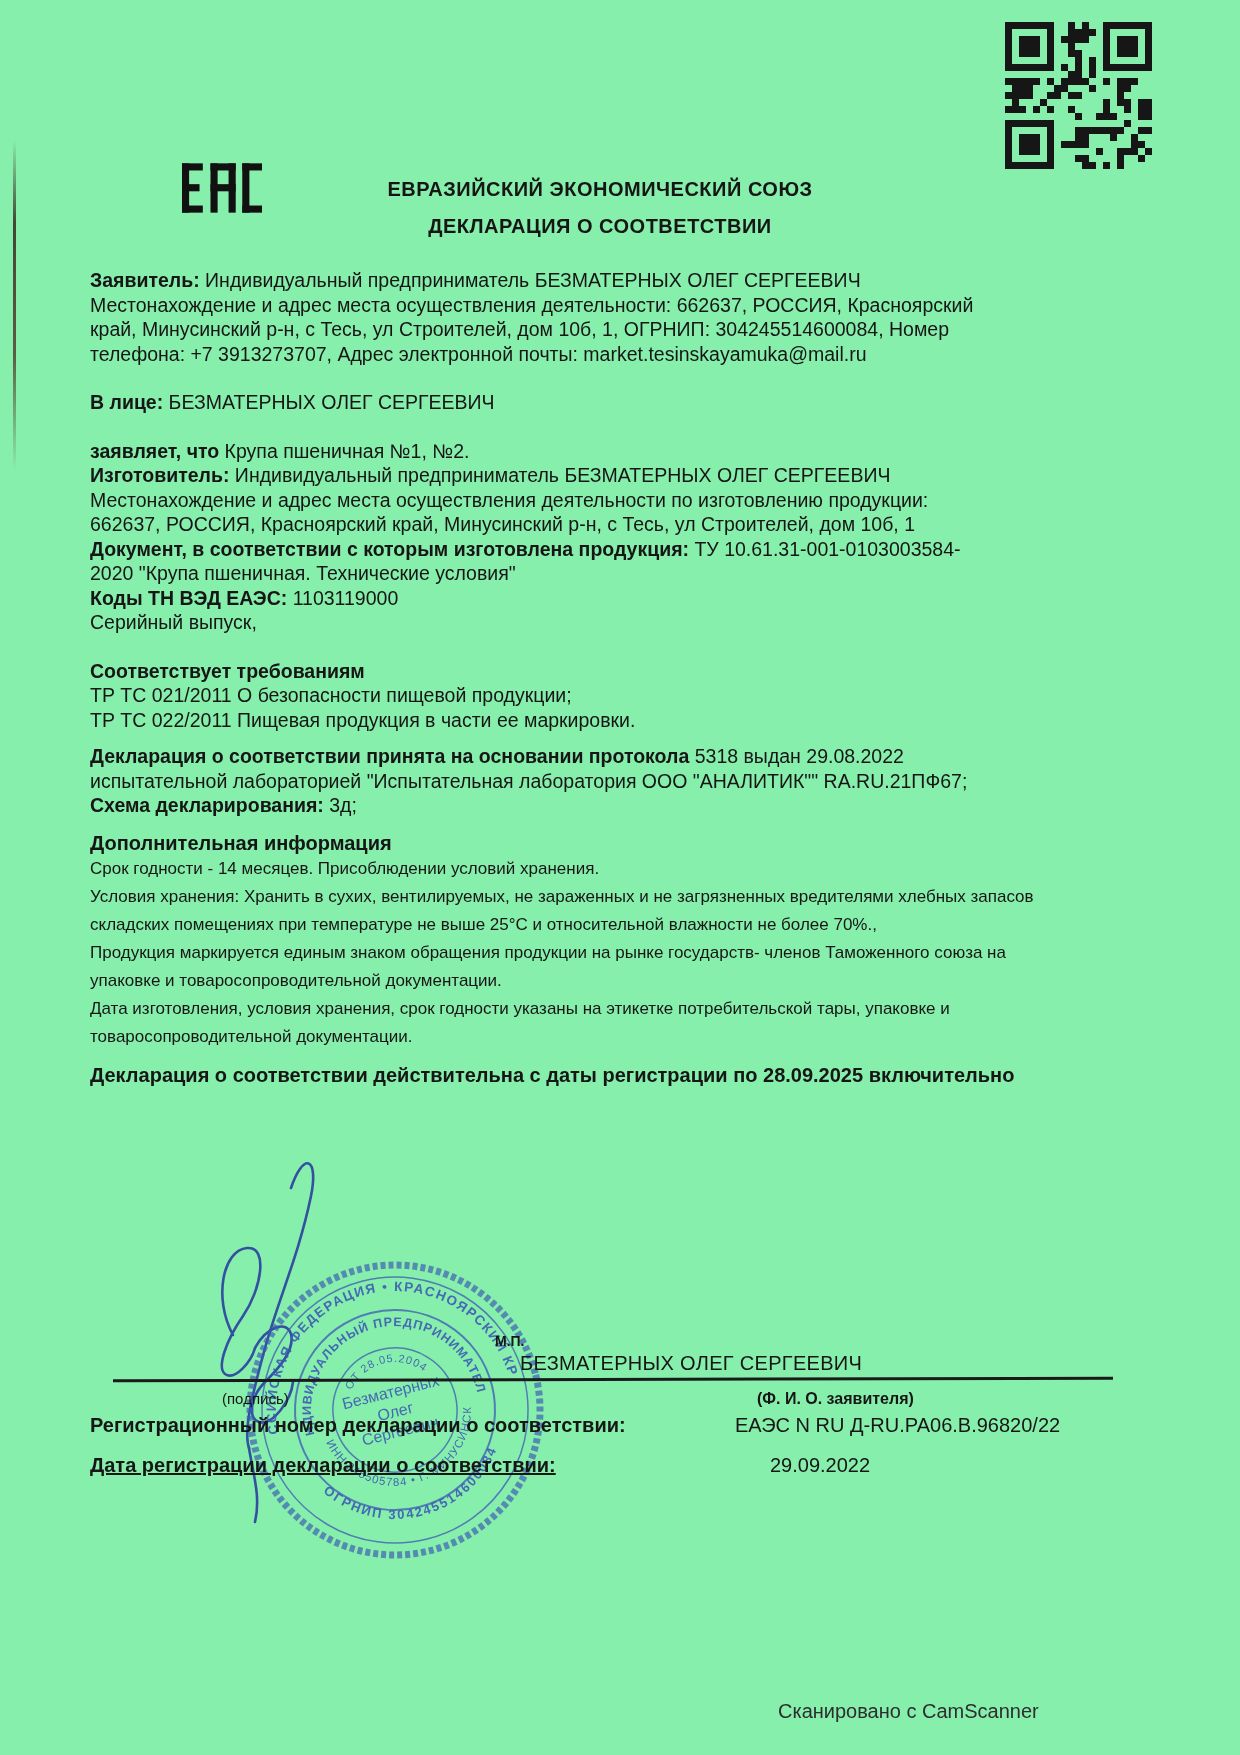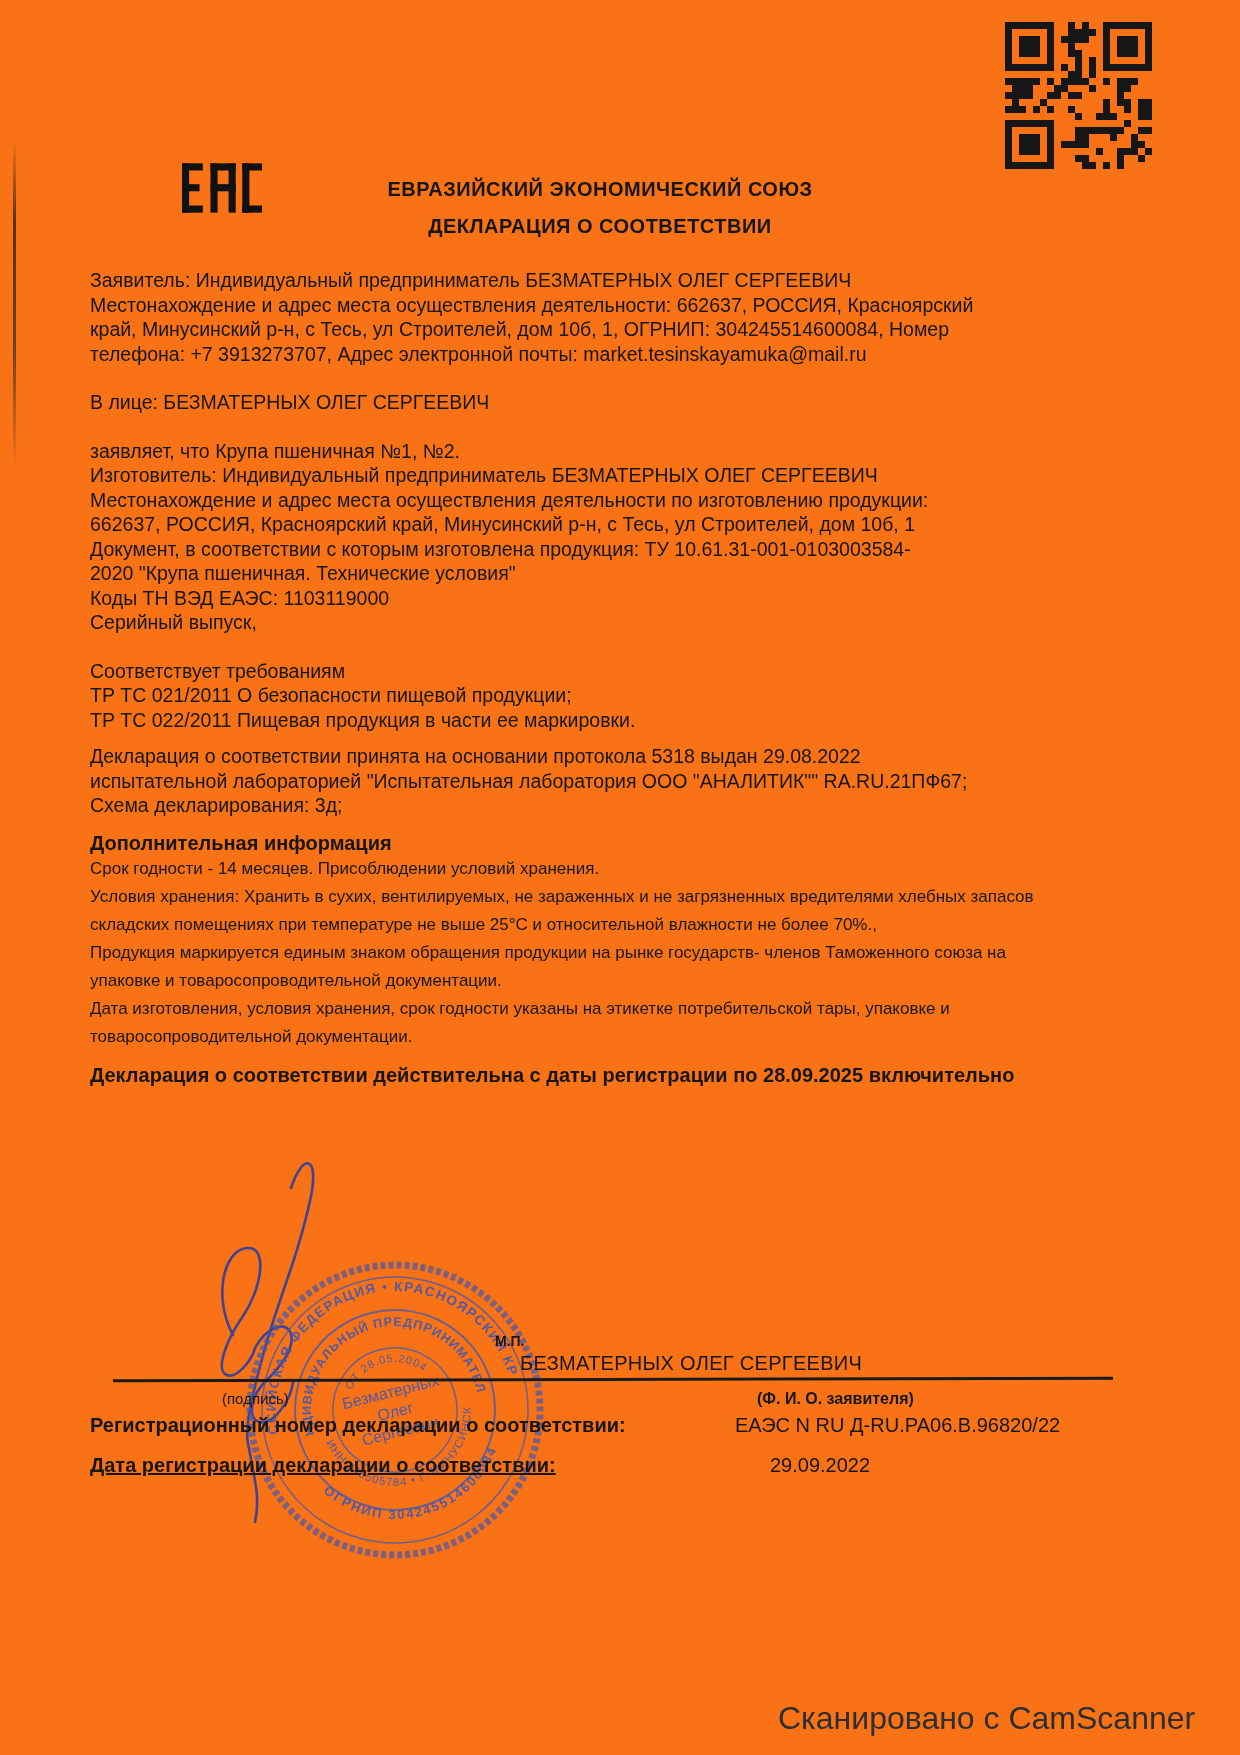--- a/index.html
+++ b/index.html
@@ -1,53 +1,53 @@
 <!DOCTYPE html>
 <html><head>
 <meta charset="utf-8">
 <style>
   html,body{margin:0;padding:0;background:#e8e8e8;}
-  .page{position:relative;width:1240px;height:1755px;background:#f97316;overflow:hidden;
+  .page{position:relative;width:1240px;height:1755px;background:#86efac;overflow:hidden;
         font-family:"Liberation Sans",sans-serif;color:#161616;margin:0 auto;}
   
   .edge-artifact{position:absolute;left:13px;top:140px;width:3px;height:330px;
     background:linear-gradient(to bottom,rgba(60,45,35,0),rgba(55,40,30,.85) 25%,rgba(80,55,40,.8) 65%,rgba(130,95,60,0));}
   
   .eac{position:absolute;left:182px;top:148px;width:80px;height:80px;}
   
   .titles{position:absolute;left:270px;top:178px;width:660px;text-align:center;}
   .t1{font-size:20px;font-weight:bold;letter-spacing:.5px;}
   .t2{font-size:20px;font-weight:bold;margin-top:14px;letter-spacing:.5px;}
   
   .qr{position:absolute;left:1005px;top:22px;width:147px;height:147px;}
   
   .doc-body{position:absolute;left:90px;top:268px;width:1085px;font-size:19.5px;line-height:24.5px;}
   .tl{white-space:nowrap;}
-  .b{font-weight:normal;}
+  .b{font-weight:bold;}
   .para{margin:0 0 24px 0;}
   .para.m12{margin-bottom:12px;}
   .para.m13{margin-bottom:13px;}
   .para.m0{margin-bottom:0;}
   .add-title{font-weight:bold;font-size:20px;line-height:24.5px;}
   .info .tl{font-size:17px;line-height:28px;}
   .validity{margin-top:12px;font-weight:bold;font-size:20px;line-height:25px;white-space:nowrap;}
   
   .sig-svg{position:absolute;left:195px;top:1130px;}
   .stamp-svg{position:absolute;left:240px;top:1255px;transform:rotate(-14deg);opacity:.93;}
   .mp{position:absolute;left:495px;top:1333px;font-weight:bold;font-size:14px;}
   .fio-name{position:absolute;left:520px;top:1352px;font-size:20px;letter-spacing:.3px;}
   .sign-line{position:absolute;left:113px;top:1378px;width:1000px;height:3px;background:#1a1a1a;transform:rotate(-.15deg);}
   .cap-sign{position:absolute;left:222px;top:1390px;font-weight:normal;font-size:15px;}
   .cap-fio{position:absolute;left:724px;top:1390px;font-weight:bold;font-size:16px;margin-left:33px;}
   .reg-label-1{position:absolute;left:90px;top:1414px;font-weight:bold;font-size:20px;}
   .reg-value-1{position:absolute;left:735px;top:1414px;font-size:20px;}
   .reg-label-2{position:absolute;left:90px;top:1454px;font-weight:bold;font-size:20px;text-decoration:underline;}
   .reg-value-2{position:absolute;left:770px;top:1454px;font-size:20px;}
   
-  .camscanner{position:absolute;left:778px;top:1700px;font-size:32px;color:#2e2e2e;}
+  .camscanner{position:absolute;left:778px;top:1700px;font-size:20px;color:#2e2e2e;}
 </style>
 </head>
 <body>
 
 <div class="page">
 
   <div class="edge-artifact"></div>
 
   <div class="eac">
     <svg width="80" height="80" viewBox="0 0 146 90" fill="#111111">

